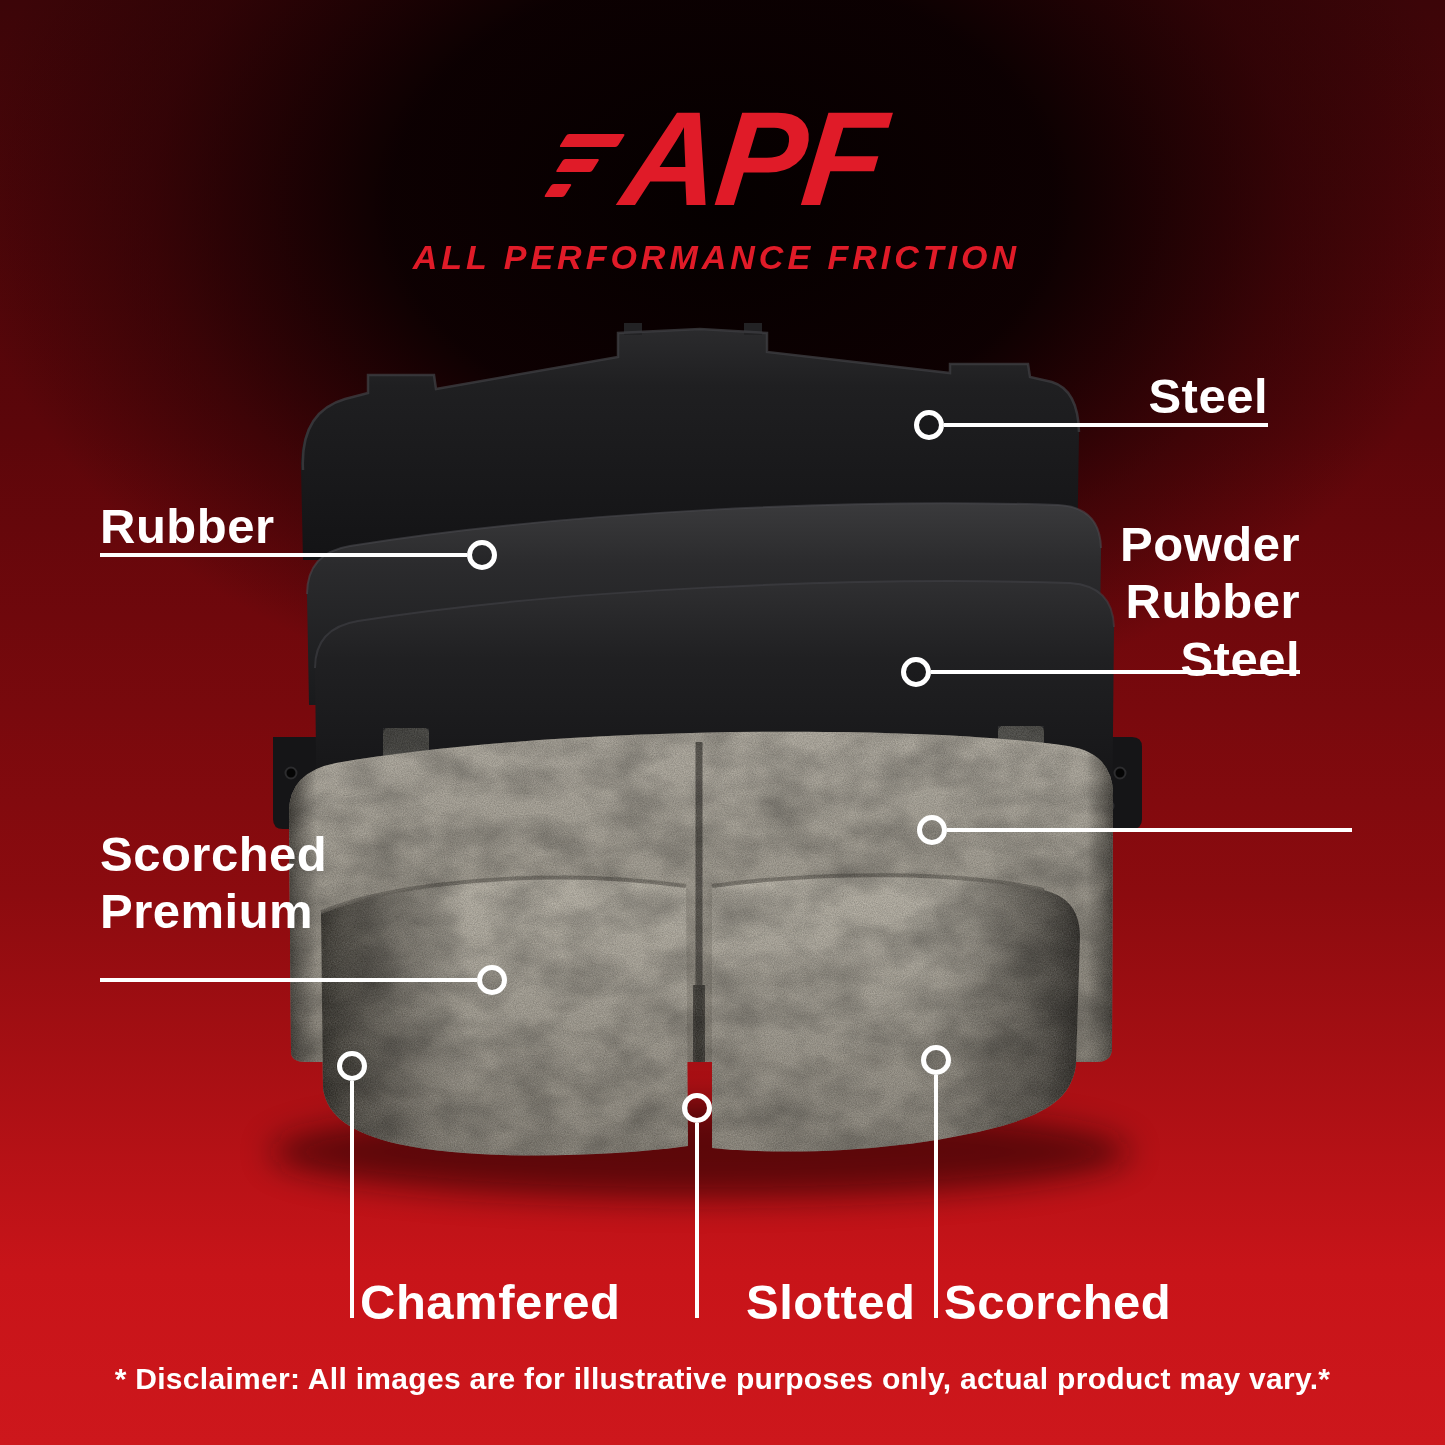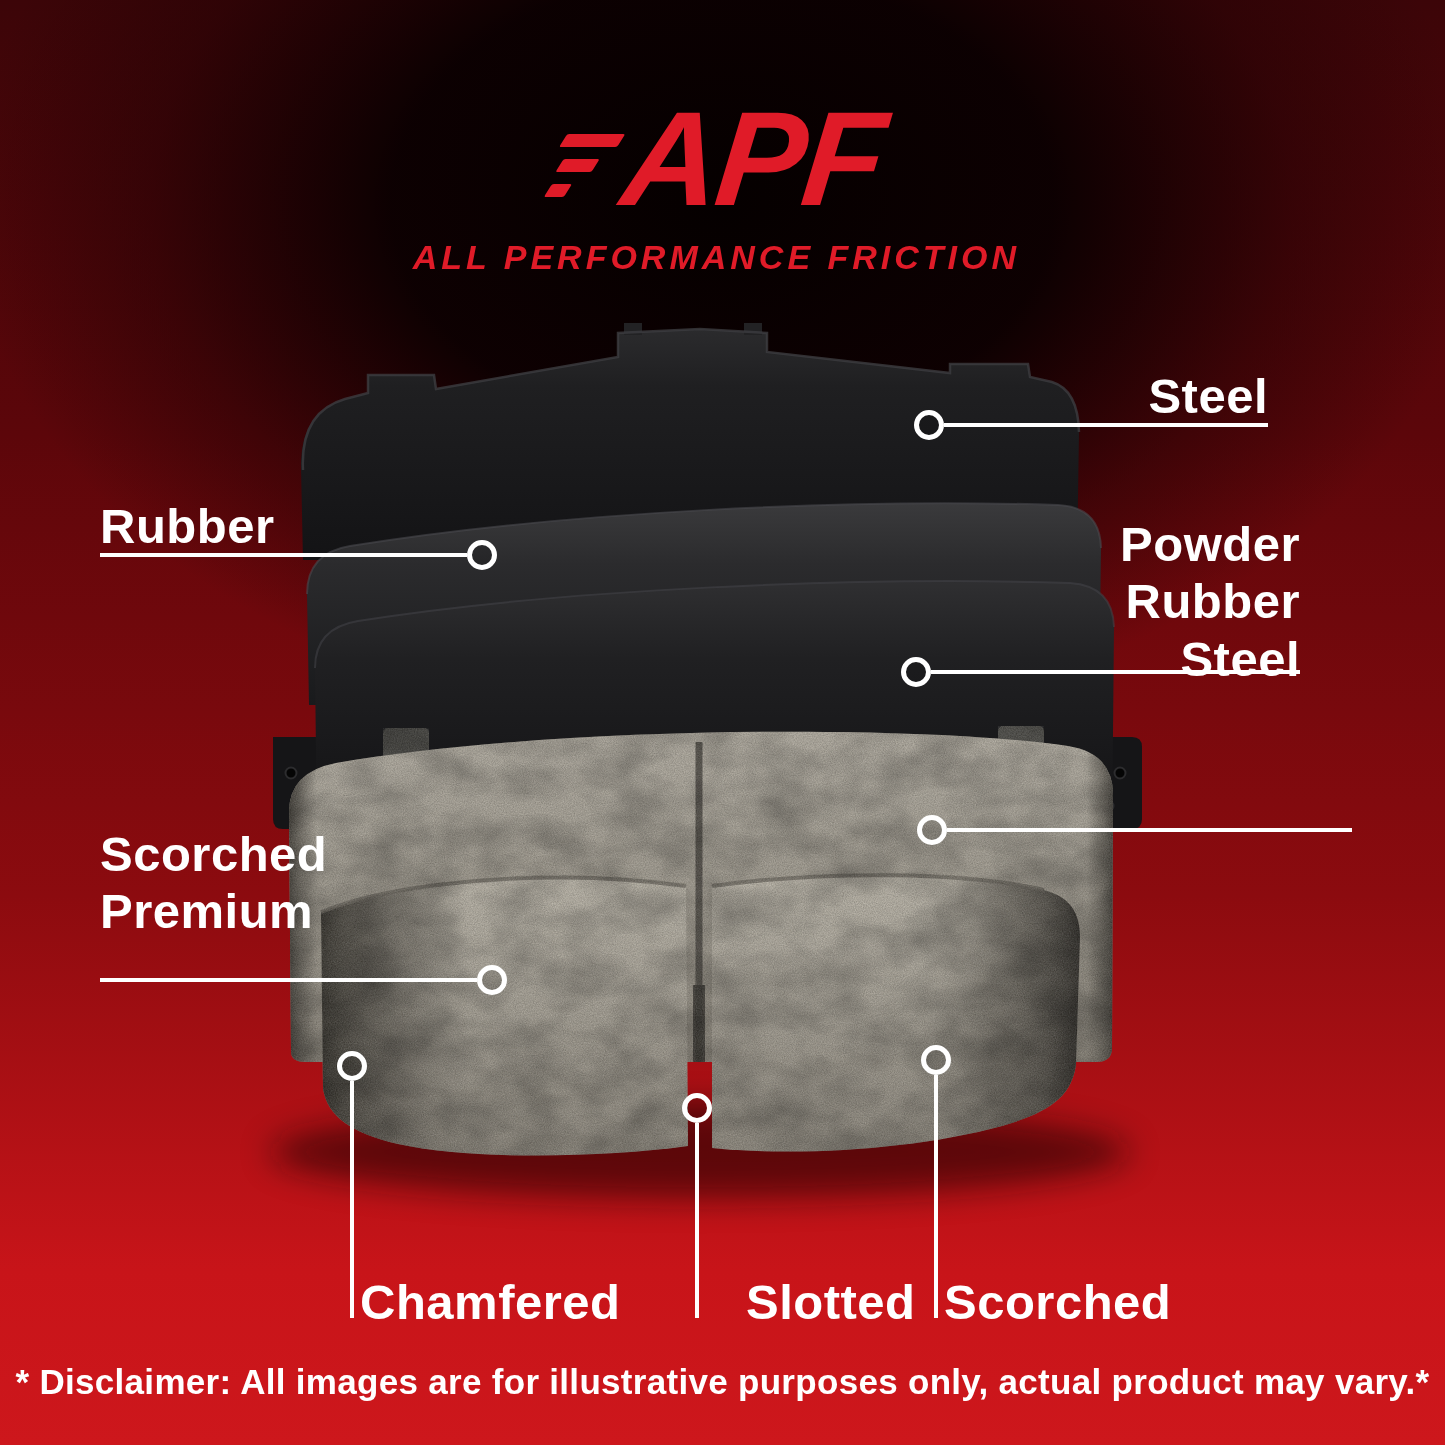--- a/index.html
+++ b/index.html
@@ -46,21 +46,21 @@
     position:absolute;color:var(--label-white,#fff);
     font-size:49px;font-weight:700;line-height:1.17;letter-spacing:.5px;
     white-space:nowrap;z-index:4;
   }
   .lbl.right{text-align:right;}
   .lbl span{display:block;}
 
   
   .disclaimer{
     position:absolute;left:0;right:0;top:1362px;text-align:center;
-    color:var(--label-white,#fff);font-size:35px;font-weight:700;letter-spacing:.3px;z-index:4;
+    color:var(--label-white,#fff);font-size:30px;font-weight:700;letter-spacing:.3px;z-index:4;
   }
 </style>
 </head>
 <body>
 
 <div class="page">
 
   <div class="logo">
     <div class="logo-row">
       <div class="logo-streaks">

